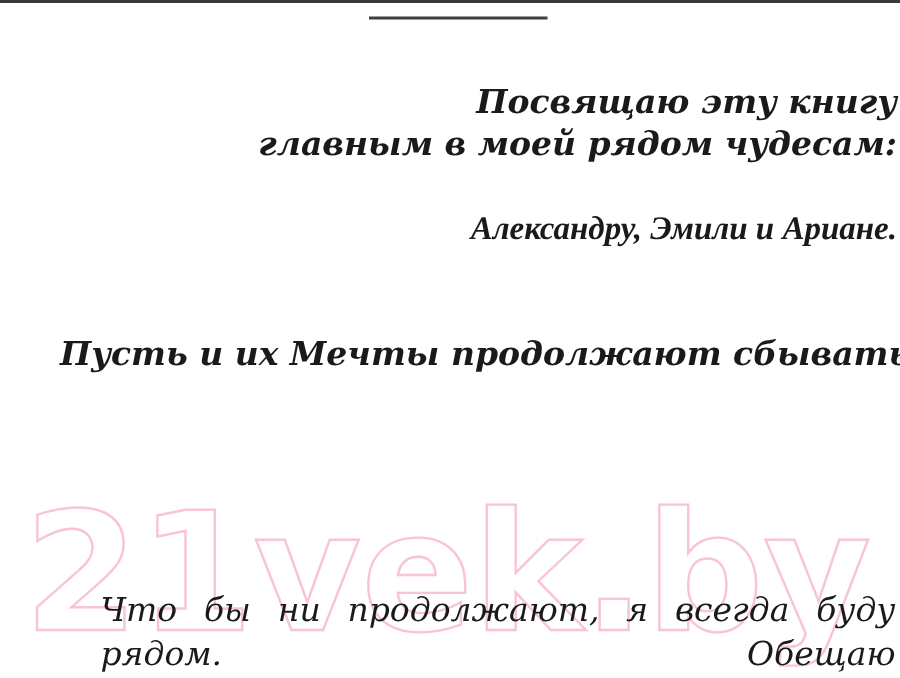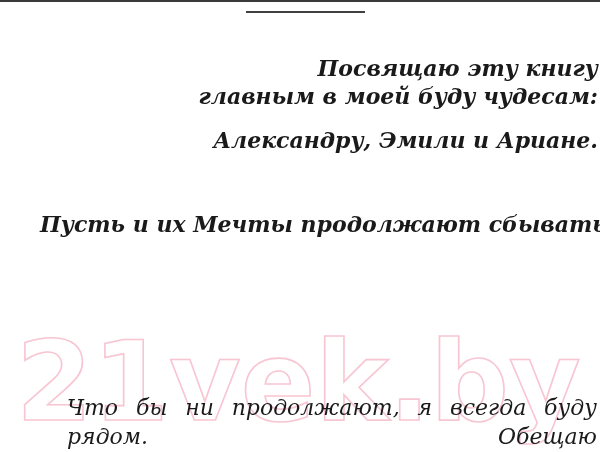--- a/index.html
+++ b/index.html
@@ -33,21 +33,21 @@
     right: 2px;
     left: 40px;
     text-align: right;
     font-style: italic;
     font-weight: bold;
     font-size: 22px;
     line-height: 28px;
     color: #1a1a1a;
   }
   .ded-line { white-space: nowrap; }
-  .ded-line.gap1 { margin-top: 16px; }
+  .ded-line.gap1 { margin-top: 28px; font-family: Liberation Serif, serif; }
   .ded-line.gap2 { margin-top: 56px; }
 
   .watermark {
     position: absolute;
     top: 327px;
     left: 16px;
     font-family: "DejaVu Sans", sans-serif;
     font-weight: bold;
     font-size: 110px;
     line-height: 1;
@@ -79,21 +79,21 @@
 <body>
 
 <div class="page">
 
   <div class="top-edge"></div>
 
   <div class="divider"></div>
 
   <div class="dedication">
     <div class="ded-line">Посвящаю эту книгу</div>
-    <div class="ded-line">главным в моей буду чудесам:</div>
+    <div class="ded-line">главным в моей рядом чудесам:</div>
     <div class="ded-line gap1">Александру, Эмили и Ариане.</div>
     <div class="ded-line gap2">Пусть и их Мечты продолжают сбываться!</div>
   </div>
 
   <div class="watermark">21vek.by</div>
 
   <div class="footer">
     <div class="footer-line indent">Что бы ни продолжают, я всегда буду рядом. Обещаю</div>
     <div class="footer-line">поддерживать, вдохновлять и всем сердцем любить.</div>
   </div>

